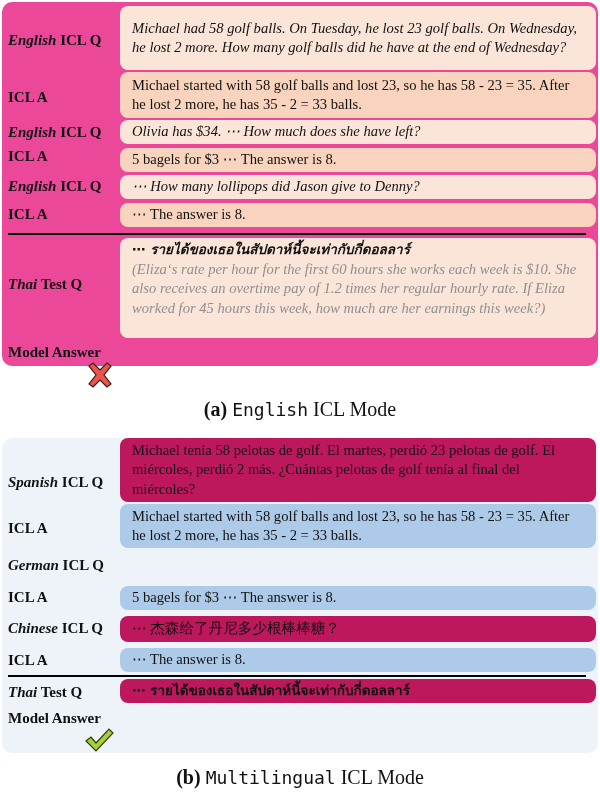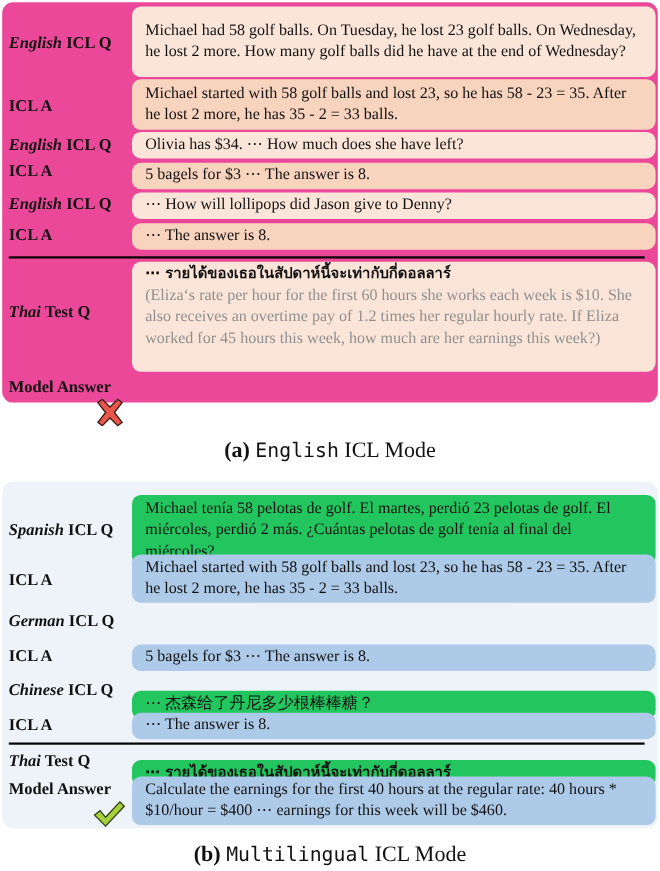--- a/index.html
+++ b/index.html
@@ -3,23 +3,23 @@
 <meta charset="utf-8">
 <style>
   html,body{margin:0;padding:0;background:#ffffff;}
   body{width:600px;height:792px;position:relative;overflow:hidden;font-family:"Liberation Serif","DejaVu Serif",serif;color:#111;}
   .panel{position:absolute;left:2px;width:596px;border-radius:10px;}
   .panel-a{top:2px;height:364px;background:#ec4899;}
   .panel-b{top:438px;height:315px;background:#eef3f9;}
   .label{position:absolute;left:6px;font-size:15px;font-weight:bold;white-space:nowrap;}
   .label i{font-style:italic;}
   .box{position:absolute;left:118px;width:476px;border-radius:8px;font-size:14.6px;line-height:19.5px;padding:0 12px;box-sizing:border-box;display:flex;align-items:center;}
-  .box-q-a{background:#fbe5d8;}
+  .box-q-a{background:#fbe5d8;font-style:italic;}
   .box-a-a{background:#f8d3bd;}
-  .box-q-b{background:#22c55e;margin-top:12px;}
+  .box-q-b{background:#be185d;}
   .box-a-b{background:#adcbe8;}
   .box .inner{width:100%;}
   .grey{color:#8f8f8f;}
   .thai{font-family:"DejaVu Sans",sans-serif;font-weight:bold;font-size:13.5px;}
   .divider{position:absolute;left:6px;width:578px;height:2px;background:#000;}
   .caption{position:absolute;left:0;width:600px;text-align:center;font-size:20px;}
   .caption b{font-weight:bold;}
   .mono{font-family:"DejaVu Sans Mono","Liberation Mono",monospace;font-size:18px;}
   .mark{position:absolute;}
 </style>
@@ -43,21 +43,21 @@
       <div class="inner">Olivia has $34. ⋯ How much does she have left?</div>
     </div>
 
   <div class="label" style="top:146px"><span>ICL A</span></div>
   <div class="box box-a-a" style="top:146px;height:24px">
       <div class="inner">5 bagels for $3 ⋯ The answer is 8.</div>
     </div>
 
   <div class="label" style="top:176px"><i>English</i><span> ICL Q</span></div>
   <div class="box box-q-a" style="top:173px;height:24px">
-      <div class="inner">⋯ How will lollipops did Jason give to Denny?</div>
+      <div class="inner">⋯ How many lollipops did Jason give to Denny?</div>
     </div>
 
   <div class="label" style="top:204px"><span>ICL A</span></div>
   <div class="box box-a-a" style="top:201px;height:24px">
       <div class="inner">⋯ The answer is 8.</div>
     </div>
 
   <div class="divider" style="top:231px"></div>
 
   <div class="label" style="top:274px"><i>Thai</i><span> Test Q</span></div>
@@ -110,20 +110,17 @@
 
   <div class="label" style="top:246px"><i>Thai</i><span> Test Q</span></div>
   <div class="box box-q-b" style="top:241px;height:24px">
       <div class="inner thai">⋯ รายได้ของเธอในสัปดาห์นี้จะเท่ากับกี่ดอลลาร์</div>
     </div>
 
   <div class="label" style="top:272px">Model Answer</div>
   <svg class="mark" style="left:82px;top:290px" width="30" height="24" viewBox="0 0 30 24">
     <path d="M2 13 L7 9 L12 15 L25 1 L29 5 L12 23 Z" fill="#a6d03a" stroke="#2c3a10" stroke-width="1.2"></path>
   </svg>
-  <div class="box box-a-b" style="top:268px;height:44px">
-      <div class="inner">Calculate the earnings for the first 40 hours at the regular rate: 40 hours * $10/hour = $400 ⋯ earnings for this week will be $460.</div>
-    </div>
 </div>
 
 <div class="caption" style="top:766px">
   <b>(b)</b> <span class="mono">Multilingual</span><span> ICL Mode</span>
 </div>
 
 </body></html>

